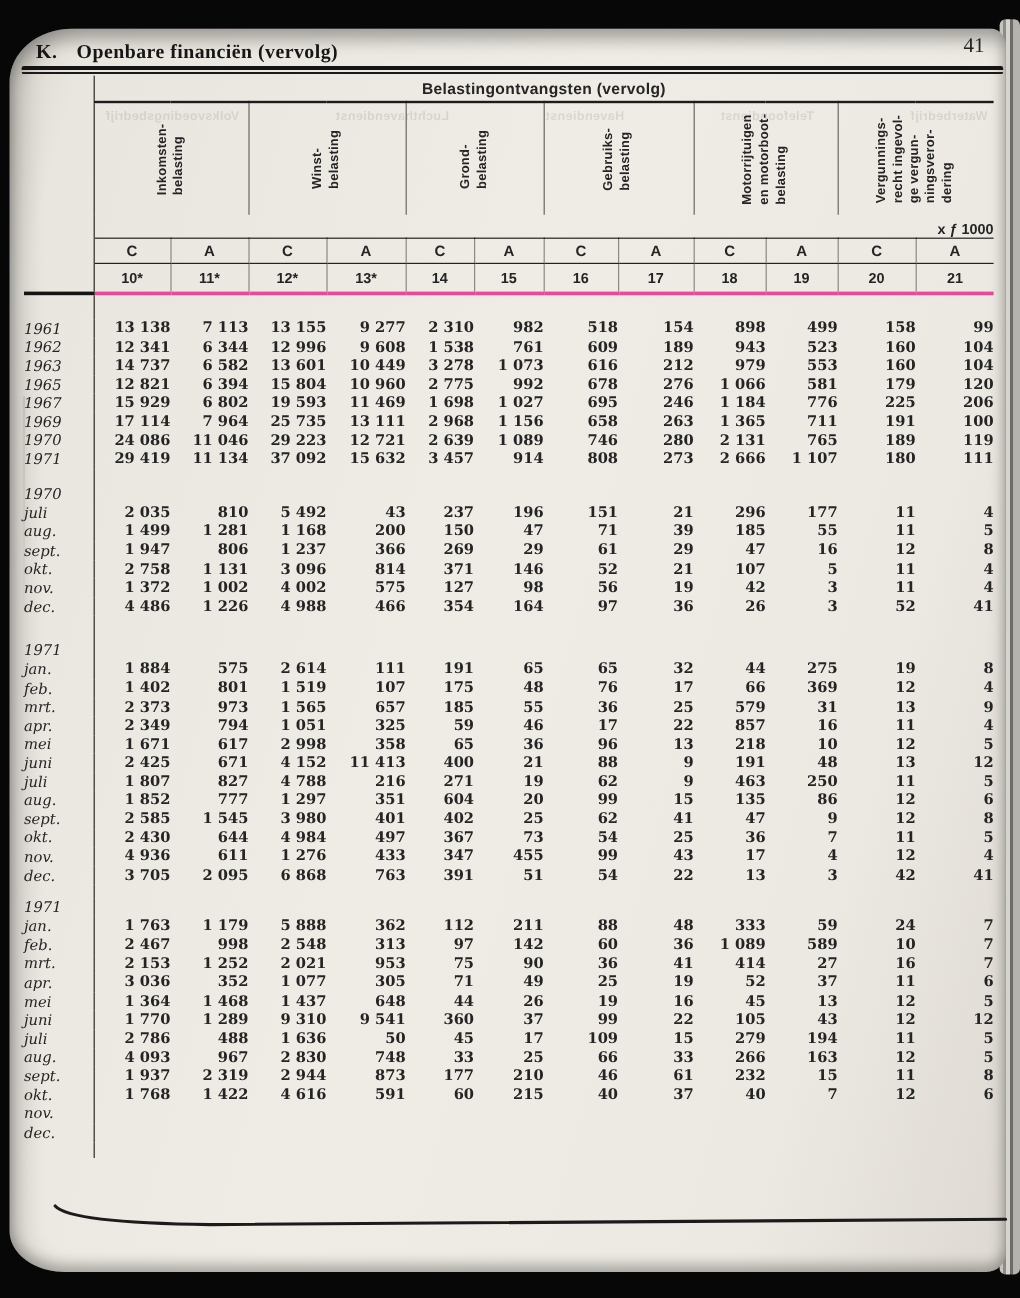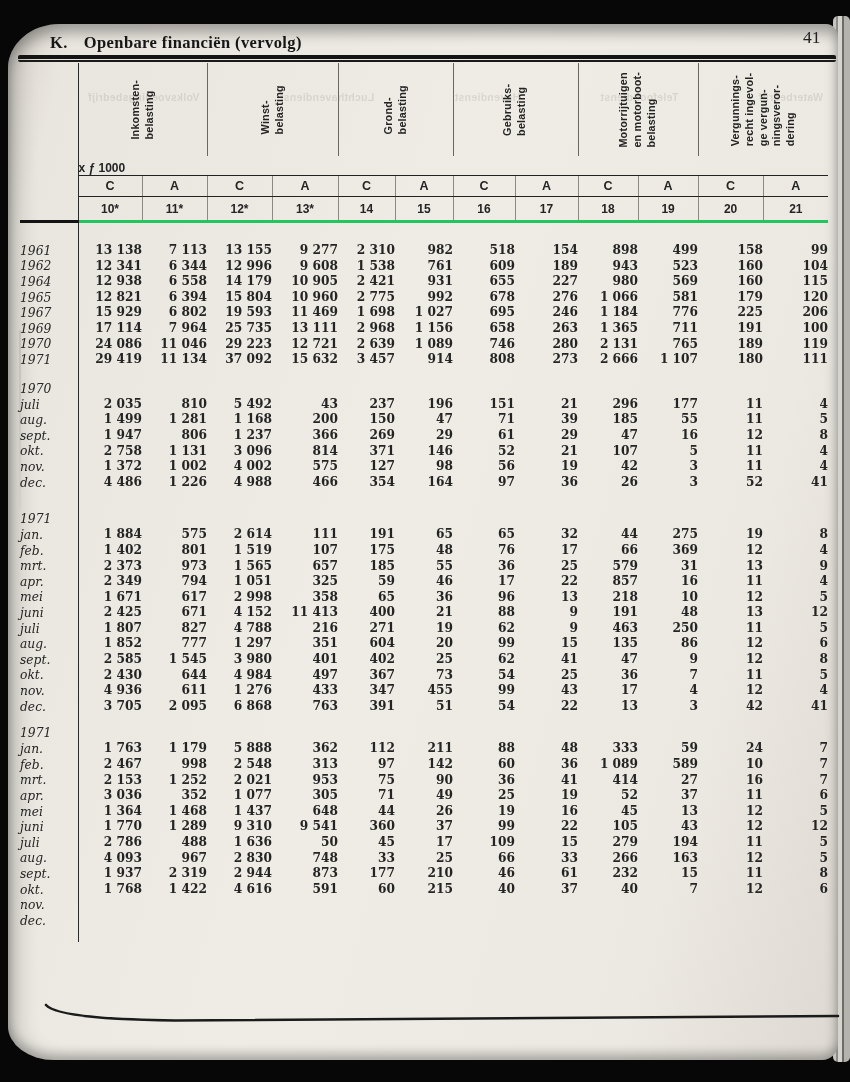--- a/index.html
+++ b/index.html
@@ -9,46 +9,46 @@
   .edge-strip{position:absolute;left:833px;top:16px;width:17px;height:1046px;border-radius:5px;
     background:repeating-linear-gradient(90deg,#c6c4be 0 3px,#8e8c87 3px 5px,#d6d4ce 5px 9px,#6e6c67 9px 11px,#b5b3ad 11px 17px);}
   
   .page{position:absolute;left:8px;top:24px;width:830px;height:1036px;
     background:linear-gradient(105deg,#d9d5cd 0%,#e9e6df 6%,#efece5 45%,#ece9e2 80%,#ddd9d2 100%);
     border-radius:52px 12px 16px 46px / 44px 14px 16px 34px;
     box-shadow:inset 0 9px 14px rgba(0,0,0,.28), inset 0 -7px 10px rgba(0,0,0,.20), inset 14px 0 18px rgba(0,0,0,.12);}
   .crease{position:absolute;left:19px;top:330px;width:2px;height:180px;opacity:.25;
     background:linear-gradient(#8a8680,#c9c5bf);border-radius:2px;}
   .doc-title{position:absolute;left:30px;top:33px;font-weight:bold;font-size:16.5px;
-    color:#161616;letter-spacing:.4px;margin-left:20px;}
+    color:#161616;letter-spacing:.4px;}
   .doc-title .sec{margin-right:16px;}
   .page-num{position:absolute;left:803px;top:27px;font-size:17.5px;color:#222;}
   .title-rule{position:absolute;left:18px;top:55px;width:818px;height:7px;border-radius:2px;
     background:linear-gradient(#141414 0 3.5px,rgba(0,0,0,0) 3.5px 4.8px,#1a1a1a 4.8px 6.6px,rgba(0,0,0,0) 6.6px);}
   
   .ghost{position:absolute;top:91px;left:88px;width:735px;display:flex;justify-content:space-between;
     transform:scaleX(-1);font-family:"Liberation Sans",sans-serif;font-weight:bold;font-size:10.5px;
     color:#2f2f2f;opacity:.11;filter:blur(.4px);letter-spacing:.3px;}
   
   table.tbl{position:absolute;left:20px;top:63px;width:808px;border-collapse:collapse;table-layout:fixed;}
   .tbl td{padding:0;color:#242424;}
   .stub{border-right:1.6px solid #2a2a2a;margin-left:12px;}
   .t-title{height:21px;text-align:center;vertical-align:middle;border-bottom:2px solid #1c1c1c;
     font-family:"Liberation Sans",sans-serif;font-weight:bold;font-size:13px;letter-spacing:.3px;color:#1d1d1d;}
   .t-group{height:93px;vertical-align:middle;text-align:center;}
   .t-group.gsep{border-left:1px solid #6b675f;}
   .rotwrap{width:100%;height:93px;display:flex;align-items:center;justify-content:center;overflow:visible;}
   .rot{flex:none;transform:rotate(-90deg);white-space:pre-line;
     font-family:"Liberation Sans",sans-serif;font-weight:bold;font-size:10.8px;line-height:1.28;
     letter-spacing:.2px;color:#242424;text-align:left;}
-  .t-unit{height:19px;text-align:left;vertical-align:bottom;padding-bottom:2px;
+  .t-unit{height:19px;text-align:right;vertical-align:bottom;padding-bottom:2px;
     border-bottom:1.6px solid #222;font-family:"Liberation Sans",sans-serif;font-weight:bold;font-size:12px;color:#1f1f1f;}
   .t-letter{height:20px;text-align:center;vertical-align:middle;border-bottom:1.6px solid #222;
     font-family:"Liberation Sans",sans-serif;font-weight:bold;font-size:12.5px;color:#202020;}
-  .t-colnum{height:23px;text-align:center;vertical-align:middle;border-bottom:3px solid #22c55e;
+  .t-colnum{height:23px;text-align:center;vertical-align:middle;border-bottom:3px solid #ec4899;
     font-family:"Liberation Sans",sans-serif;font-weight:bold;font-size:12px;color:#202020;}
   .csep{border-left:1px solid #8d8981;}
   .thickb{border-bottom:3px solid #141414;}
   .v{height:15.6px;line-height:15.6px;text-align:right;padding-right:9px;white-space:pre;
     font-family:"DejaVu Serif",serif;font-weight:bold;font-size:12.2px;color:#272727;}
   .lbl{font-family:"DejaVu Serif",serif;font-style:italic;font-size:12.3px;color:#333;
     padding-left:14px;white-space:nowrap;}
   tr.hrow td{height:15px;line-height:15px;}
   tr.g20 td{height:20px;} tr.g14 td{height:14px;} tr.g22 td{height:22px;}
   tr.g12 td{height:12px;} tr.g13 td{height:13px;}
@@ -87,20 +87,24 @@
       <col style="width:58px">
         <col style="width:62px">
         <col style="width:63px">
       <col style="width:60px">
         <col style="width:60px">
         <col style="width:65px">
       <col style="width:65px">
     </colgroup>
     <tbody id="tbl-body">
         <tr>
+  <td class="stub"></td>
+  <td class="t-title" colspan="12">Belastingontvangsten (vervolg)</td>
+        </tr>
+        <tr>
           <td class="stub"></td>
           <td class="t-group" colspan="2">
     <div class="rotwrap">
               <div class="rot">Inkomsten-
 belasting</div>
             </div>
           </td>
           <td class="t-group gsep" colspan="2">
     <div class="rotwrap">
               <div class="rot">Winst-
@@ -198,33 +202,33 @@
           <td class="v">1 538</td>
           <td class="v">761</td>
           <td class="v">609</td>
           <td class="v">189</td>
           <td class="v">943</td>
           <td class="v">523</td>
           <td class="v">160</td>
           <td class="v">104</td>
         </tr>
         <tr>
-      <td class="stub lbl">1964</td>
-          <td class="v">12 938</td>
-          <td class="v">6 558</td>
-          <td class="v">14 179</td>
-          <td class="v">10 905</td>
-          <td class="v">2 421</td>
-          <td class="v">931</td>
-          <td class="v">655</td>
-          <td class="v">227</td>
-          <td class="v">980</td>
-          <td class="v">569</td>
+      <td class="stub lbl">1963</td>
+          <td class="v">14 737</td>
+          <td class="v">6 582</td>
+          <td class="v">13 601</td>
+          <td class="v">10 449</td>
+          <td class="v">3 278</td>
+          <td class="v">1 073</td>
+          <td class="v">616</td>
+          <td class="v">212</td>
+          <td class="v">979</td>
+          <td class="v">553</td>
           <td class="v">160</td>
-          <td class="v">115</td>
+          <td class="v">104</td>
         </tr>
         <tr>
       <td class="stub lbl">1965</td>
           <td class="v">12 821</td>
           <td class="v">6 394</td>
           <td class="v">15 804</td>
           <td class="v">10 960</td>
           <td class="v">2 775</td>
           <td class="v">992</td>
           <td class="v">678</td>

